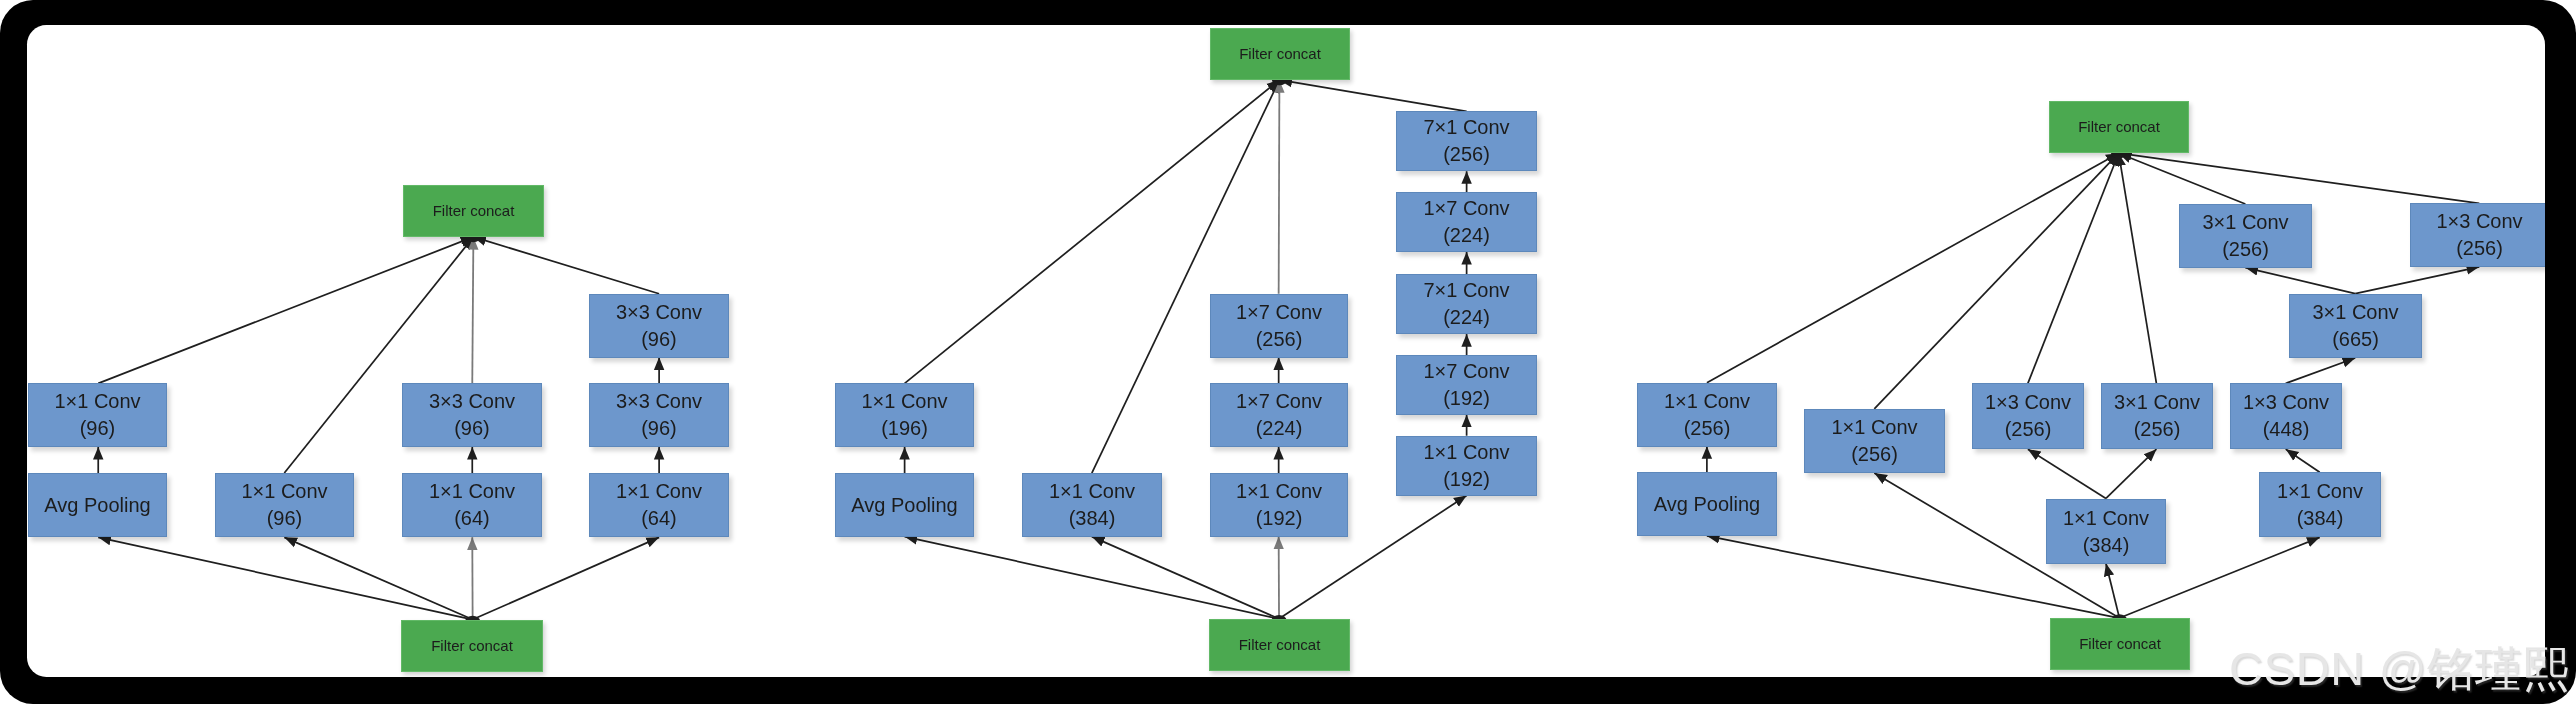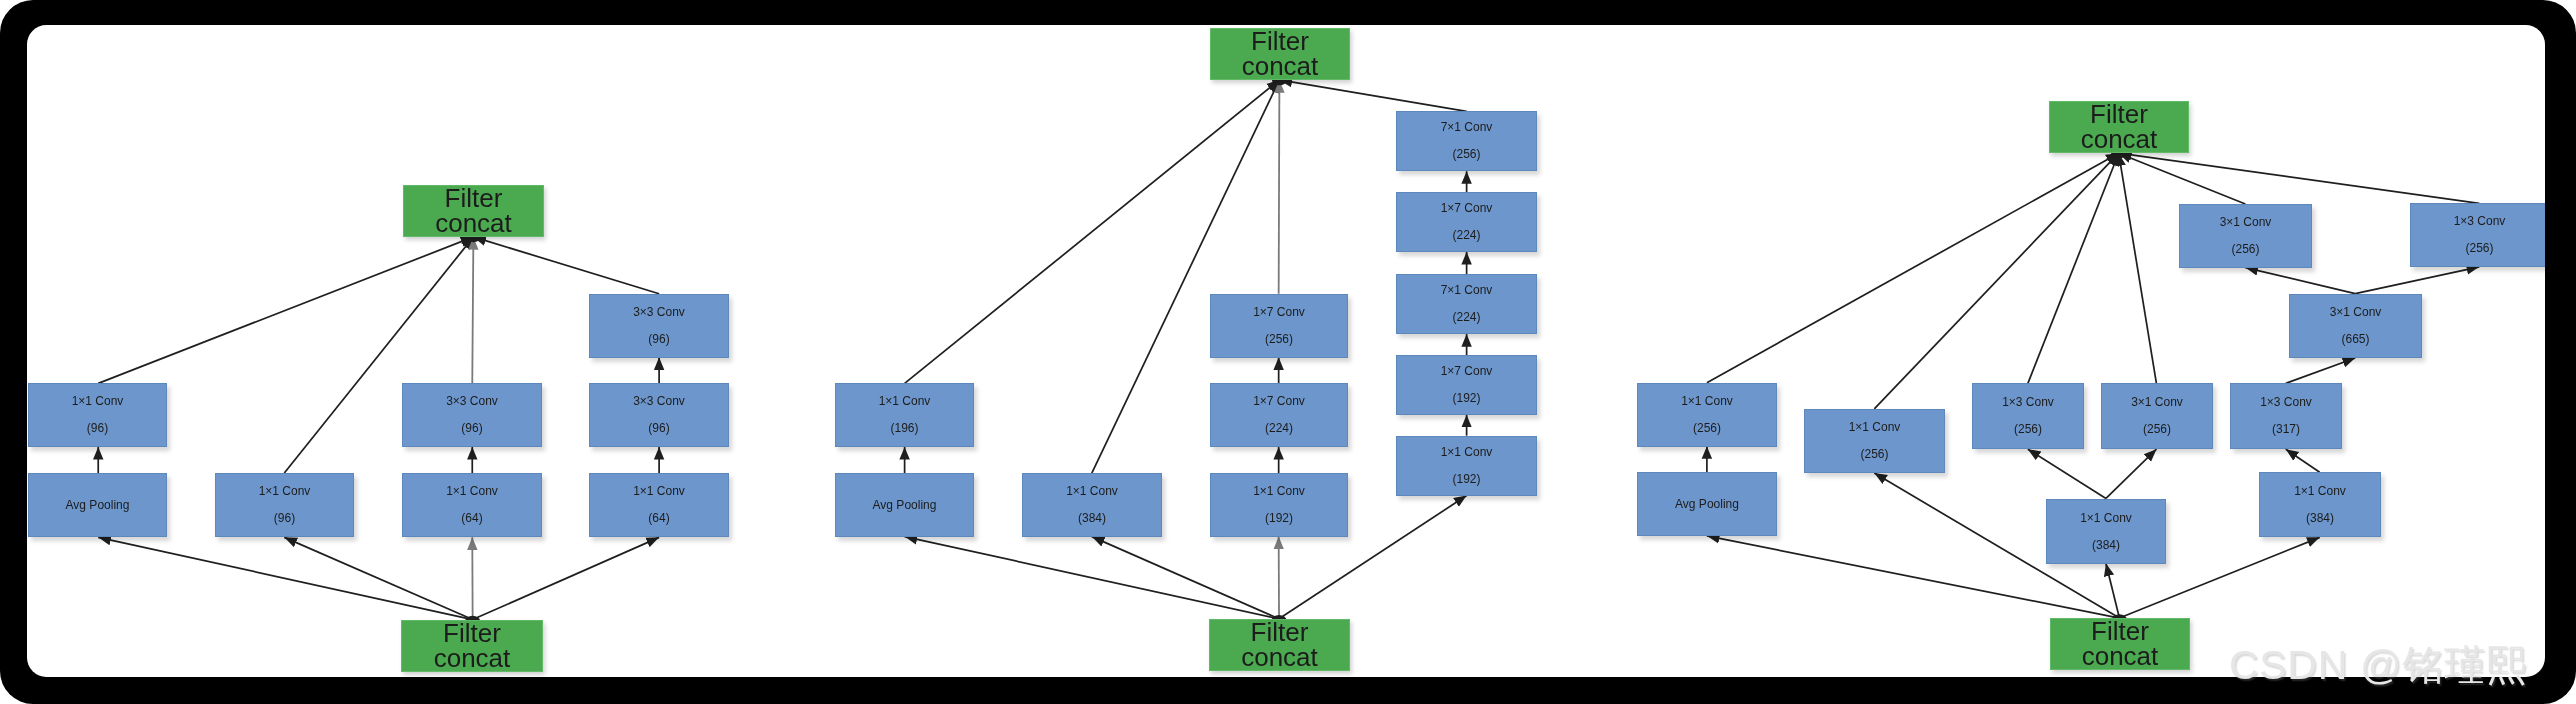--- a/index.html
+++ b/index.html
@@ -3,24 +3,24 @@
 <meta charset="utf-8">
 <style>
   html,body{margin:0;padding:0;background:#ffffff;}
   .stage{position:relative;width:2576px;height:704px;background:#000000;border-radius:33px;overflow:hidden;}
   .canvas{position:absolute;left:27px;top:25px;width:2518px;height:652px;background:#ffffff;border-radius:19.4px;overflow:hidden;}
   .layer{position:absolute;left:-27px;top:-25px;width:2576px;height:704px;}
   .layer svg{position:absolute;left:0;top:0;}
   .node{position:absolute;display:flex;flex-direction:column;align-items:center;justify-content:center;
         box-sizing:border-box;text-align:center;font-family:"Liberation Sans",sans-serif;color:#1c1c1c;}
   .node .lbl,.node .sub{display:block;pointer-events:none;}
-  .node-conv,.node-pool{font-size:12px;line-height:27px;box-shadow:3px 3.7px 4.5px rgba(0,0,0,0.16);}
-  .node-concat{font-size:26px;line-height:25.4px;box-shadow:2.2px 3px 4.5px rgba(0,0,0,0.18);}
+  .node-conv,.node-pool{font-size:20px;line-height:27px;box-shadow:3px 3.7px 4.5px rgba(0,0,0,0.16);}
+  .node-concat{font-size:15px;line-height:25.4px;box-shadow:2.2px 3px 4.5px rgba(0,0,0,0.18);}
   .watermark{position:absolute;left:2229px;top:638px;z-index:60;white-space:nowrap;
-             font-family:"Liberation Sans",sans-serif;font-size:41px;letter-spacing:0.7px;
+             font-family:"Liberation Sans",sans-serif;font-size:47px;letter-spacing:0.7px;
              text-shadow:1.5px 1.5px 1.5px rgba(130,130,130,0.30);}
 </style>
 </head>
 <body>
 
 <div class="stage">
   <div class="canvas">
     <div class="layer" id="layer">
         <svg width="2576" height="704" viewBox="0 0 3446 942">
           <defs>
@@ -189,21 +189,21 @@
         <div class="node node-conv" style="left: 2101px; top: 383px; width: 112px; height: 66px; background: rgb(109, 151, 204); border: 1.5px solid rgb(93, 136, 187); color: rgb(28, 28, 28);">
           <span class="lbl">3×1 Conv</span>
           <span class="sub">(256)</span>
         </div>
         <div class="node node-conv" style="left: 2046px; top: 499px; width: 120px; height: 65px; background: rgb(109, 151, 204); border: 1.5px solid rgb(93, 136, 187); color: rgb(28, 28, 28);">
           <span class="lbl">1×1 Conv</span>
           <span class="sub">(384)</span>
         </div>
         <div class="node node-conv" style="left: 2230px; top: 383px; width: 112px; height: 66px; background: rgb(109, 151, 204); border: 1.5px solid rgb(93, 136, 187); color: rgb(28, 28, 28);">
           <span class="lbl">1×3 Conv</span>
-          <span class="sub">(317)</span>
+          <span class="sub">(448)</span>
         </div>
         <div class="node node-conv" style="left: 2259px; top: 472px; width: 122px; height: 65px; background: rgb(109, 151, 204); border: 1.5px solid rgb(93, 136, 187); color: rgb(28, 28, 28);">
           <span class="lbl">1×1 Conv</span>
           <span class="sub">(384)</span>
         </div>
         <div class="node node-conv" style="left: 2289px; top: 294px; width: 133px; height: 64px; background: rgb(109, 151, 204); border: 1.5px solid rgb(93, 136, 187); color: rgb(28, 28, 28);">
           <span class="lbl">3×1 Conv</span>
           <span class="sub">(665)</span>
         </div>
         <div class="node node-conv" style="left: 2179px; top: 204px; width: 133px; height: 64px; background: rgb(109, 151, 204); border: 1.5px solid rgb(93, 136, 187); color: rgb(28, 28, 28);">

